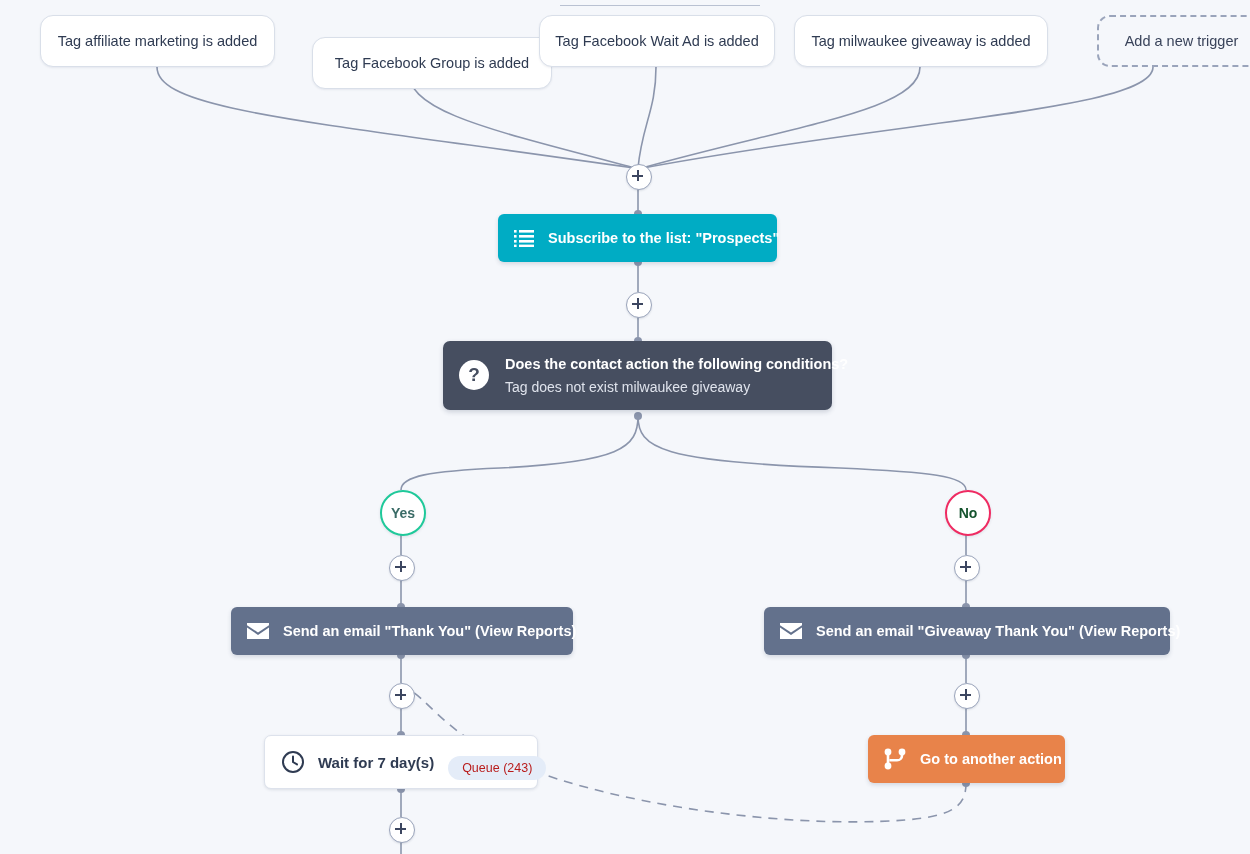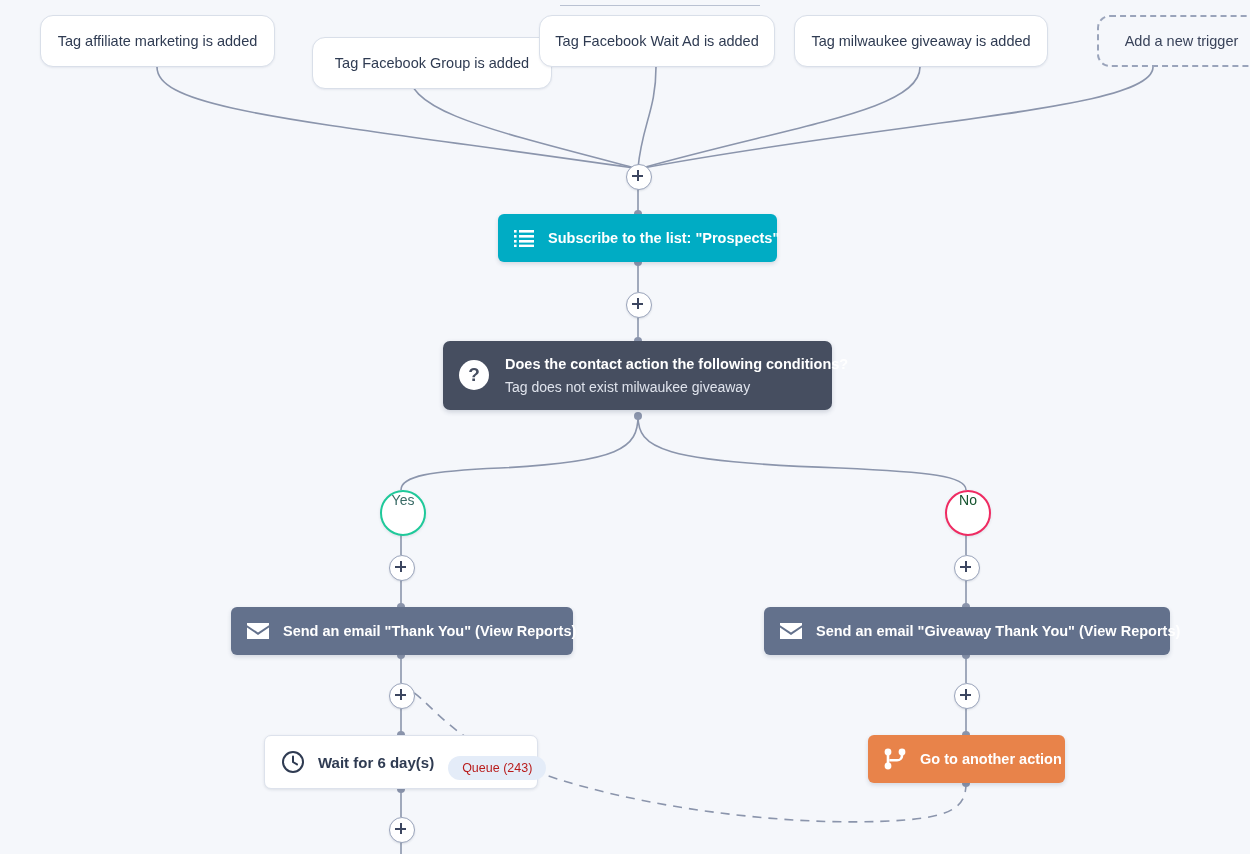--- a/index.html
+++ b/index.html
@@ -148,25 +148,26 @@
     top: 5px; left: 10px; height: 11px; width: 1.6px; background: #3c4660;
   }
 
   
   .branch {
     position: absolute;
     width: 42px; height: 42px;
     margin-left: -21px; margin-top: -21px;
     border-radius: 50%;
     background: #ffffff;
-    display: flex; align-items: flex-start; justify-content: center;
+    display: flex; align-items: center; justify-content: center;
     font-size: 14px;
     z-index: 4;
     box-shadow: 0 1px 3px rgba(40,55,85,.12);
     cursor: pointer;
+    font-weight: bold;
   }
   .branch.yes { border: 2px solid #1fc99a; color: #3a6b66; }
   .branch.no  { border: 2px solid #ef2b62; color: #14532d; }
 </style>
 </head>
 <body style="background: rgb(245, 247, 251);">
 
 <div id="canvas">
 
   <div class="top-edge"></div>
@@ -288,21 +289,21 @@
     <span>Send an email "Giveaway Thank You" (View Reports)</span>
   </div>
 
   <div class="node wait" id="node-wait" style="left: 264px; top: 735px; width: 274px;">
     <span class="ico">
       <svg width="24" height="24" viewBox="0 0 24 24" xmlns="http://www.w3.org/2000/svg">
         <circle cx="12" cy="12" r="10" fill="none" stroke="#2f3b52" stroke-width="2"></circle>
         <path d="M12 6.5V12l4 2.4" fill="none" stroke="#2f3b52" stroke-width="2" stroke-linecap="round"></path>
       </svg>
     </span>
-    <span class="wait-label">Wait for 6 day(s)</span>
+    <span class="wait-label">Wait for 7 day(s)</span>
     <span class="badge">Queue (243)</span>
   </div>
 
   <div class="node action orange" id="node-goto" style="left: 868px; top: 735px; width: 197px;">
     <span class="ico">
       <svg width="22" height="22" viewBox="0 0 22 22" xmlns="http://www.w3.org/2000/svg">
         <g fill="#ffffff">
           <circle cx="4" cy="4" r="3.4"></circle>
           <circle cx="18" cy="4" r="3.4"></circle>
           <circle cx="4" cy="18" r="3.4"></circle>

